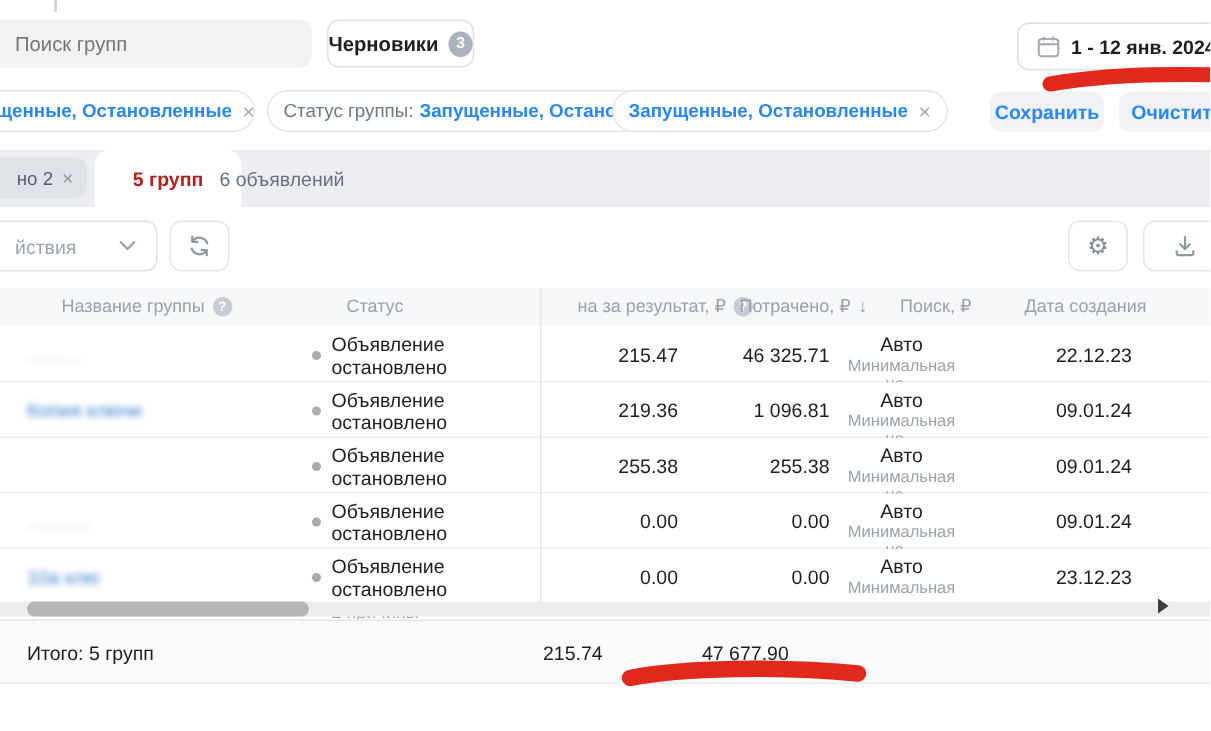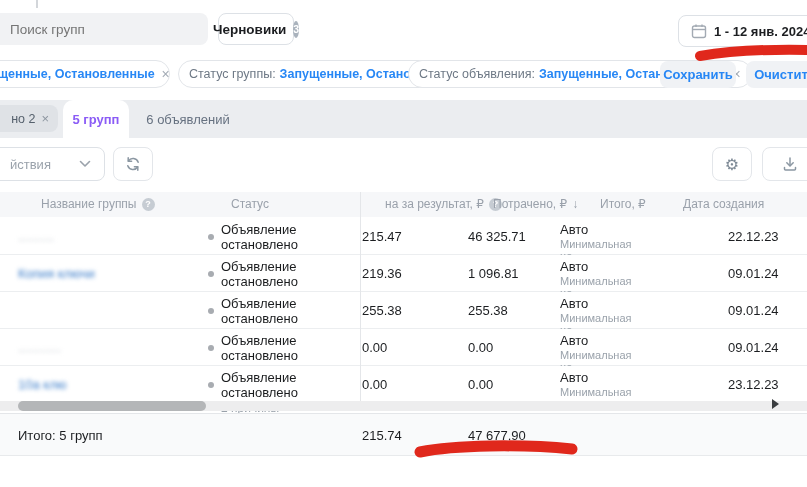--- a/index.html
+++ b/index.html
@@ -8,21 +8,21 @@
   .screen { position:relative; width:807px; height:487px; overflow:hidden; background:#fff; }
 
   
   .top-tick { position:absolute; left:36px; top:0; width:2px; height:8px; background:#d3d6da; }
   .search-input { position:absolute; left:-16px; top:13px; width:224px; height:32px; background:#f1f2f4;
     border:none; border-radius:8px; font:13.5px "Liberation Sans",sans-serif; color:#8d96a0;
     padding-left:26px; outline:none; }
   .search-dot { position:absolute; left:3px; top:27px; width:4px; height:4px; border-radius:50%; background:#9aa2ab; }
   .btn-outline { position:absolute; background:#fff; border:1px solid #dde1e6; border-radius:8px;
     display:flex; align-items:center; justify-content:center; gap:7px; cursor:pointer; }
-  .drafts-btn { left:218px; top:13px; width:76px; height:32px; font-weight:bold; font-size:13.5px; color:#1c1e21; }
+  .drafts-btn { left:218px; top:13px; width:98px; height:32px; font-weight:bold; font-size:13.5px; color:#1c1e21; }
   .badge { display:inline-flex; align-items:center; justify-content:center; width:17px; height:17px;
     border-radius:50%; background:#aab3bd; color:#fff; font-size:10.5px; font-weight:bold; }
   .date-btn { left:678px; top:15px; width:142px; height:32px; font-weight:bold; font-size:13px;
     color:#1c1e21; justify-content:flex-start; padding-left:12px; }
 
   
   .chip { position:absolute; top:60px; height:28px; background:#fff; border:1px solid #e2e5e9;
     border-radius:14px; display:flex; align-items:center; font-size:12.5px; padding:0 10px; white-space:nowrap; }
   .chip .pfx { color:#6d7885; margin-right:4px; }
   .chip .val { color:#2787f5; font-weight:bold; }
@@ -37,21 +37,21 @@
   .clear-btn { left:746px; width:78px; }
 
   
   .tabstrip { position:absolute; left:0; top:100px; width:807px; height:38px; background:#ebedf0; }
   .sel-chip { position:absolute; left:-30px; top:5px; width:88px; height:27px; background:#dfe2e6;
     border-radius:8px; display:flex; align-items:center; justify-content:flex-end; padding-right:9px;
     gap:6px; font-size:12.5px; color:#55606c; cursor:pointer; }
   .sel-chip .x { color:#8d96a0; font-size:13px; }
   .tab { position:absolute; top:0; height:38px; display:flex; align-items:center; justify-content:center;
     font-size:13px; cursor:pointer; }
-  .tab-groups { left:63px; width:66px; background:#fff; border-radius:10px 10px 0 0; font-weight:bold; color:#8b5cf6; }
+  .tab-groups { left:63px; width:98px; background:#fff; border-radius:10px 10px 0 0; font-weight:bold; color:#b91c1c; }
   .tab-ads { left:140px; width:96px; color:#667180; }
 
   
   .actions-select { position:absolute; left:-35px; top:147px; width:140px; height:34px; background:#fff;
     border:1px solid #dde1e6; border-radius:8px; cursor:pointer; }
   .actions-select .lbl { position:absolute; left:44px; top:9px; font-size:13px; color:#9aa2ab; }
   .actions-select .chev { position:absolute; right:13px; top:12px; }
   .icon-btn { position:absolute; top:147px; width:40px; height:34px; background:#fff; border:1px solid #e3e6ea;
     border-radius:8px; display:flex; align-items:center; justify-content:center; cursor:pointer; color:#7e8a96; }
   .refresh-btn { left:113px; }
@@ -72,27 +72,27 @@
   .c { position:absolute; font-size:13px; }
   .c.name { left:18px; top:11px; width:178px; overflow:hidden; white-space:nowrap; }
   .mask { filter:blur(2.3px); }
   .mask-gray { color:#b3bac2; }
   .mask-blue { color:#3a7cc9; }
   .c.status { left:208px; top:4px; width:150px; }
   .st-top { display:flex; align-items:center; gap:7px; }
   .dot { width:6px; height:6px; border-radius:50%; background:#a8acb1; flex:0 0 auto; }
   .st-title { font-size:13px; color:#1b1d1f; }
   .st-sub { display:block; font-size:12px; color:#99a1aa; margin:1px 0 0 13px; }
-  .c.num { top:11px; text-align:left; color:#1c1e21; }
+  .c.num { top:11px; text-align:right; color:#1c1e21; }
   .c.cpr { left:362px; width:90px; }
   .c.spent { left:468px; width:85px; }
-  .c.price { left:560px; top:4px; width:82px; text-align:left; }
+  .c.price { left:560px; top:4px; width:82px; text-align:center; }
   .price-main { font-size:13px; color:#1c1e21; }
   .price-sub { display:block; font-size:11px; color:#9aa2ab; margin-top:1px; }
-  .c.date { left:728px; top:11px; width:80px; color:#1c1e21; }
+  .c.date { left:704px; top:11px; width:80px; color:#1c1e21; }
 
   
   .hscroll { position:absolute; left:0; top:401px; width:807px; height:10px; background:#ededee; }
   .hthumb { position:absolute; left:18px; top:0; width:188px; height:10px; border-radius:5px; background:#b4b6b8; cursor:grab; }
   .scroll-arrow { position:absolute; left:772px; top:399px; width:0; height:0;
     border-top:5px solid transparent; border-bottom:5px solid transparent; border-left:7px solid #3a3d40; }
 
   
   .totals { position:absolute; left:0; top:413px; width:807px; height:43px; background:#f9fafb;
     border-top:1px solid #e4e6e9; border-bottom:1px solid #e8eaec; }
@@ -135,21 +135,20 @@
     <span class="pfx"></span>
     <span class="val">пущенные, Остановленные</span>
     <span class="x">×</span>
   </div>
   <div class="chip chip2">
     <span class="pfx">Статус группы:</span>
     <span class="val">Запущенные, Остановленные</span>
     <span class="x">×</span>
   </div>
   <div class="chip chip3">
-    <span class="pfx">Статус объявления:</span>
     <span class="val">Запущенные, Остановленные</span>
     <span class="x">×</span>
   </div>
   <button class="pill-btn save-btn">Сохранить</button>
   <button class="pill-btn clear-btn">Очистить</button>
 
   <div class="tabstrip">
     <div class="sel-chip">
       <span>но 2</span>
       <span class="x">×</span>
@@ -203,21 +202,21 @@
     </span>
     <span class="h h-cpr">
       <span>на за результат, ₽</span>
       <span class="help">?</span>
     </span>
     <span class="h h-spent">
       <span>Потрачено, ₽</span>
       <span>↓</span>
     </span>
     <span class="h h-price">
-      <span>Итого, ₽</span>
+      <span>Поиск, ₽</span>
     </span>
     <span class="h h-date">
       <span>Дата создания</span>
     </span>
   </div>
 
   <div class="row" style="top:218px">
     <span class="c name mask mask-gray">..........</span>
     <span class="c status">
       <span class="st-top">

